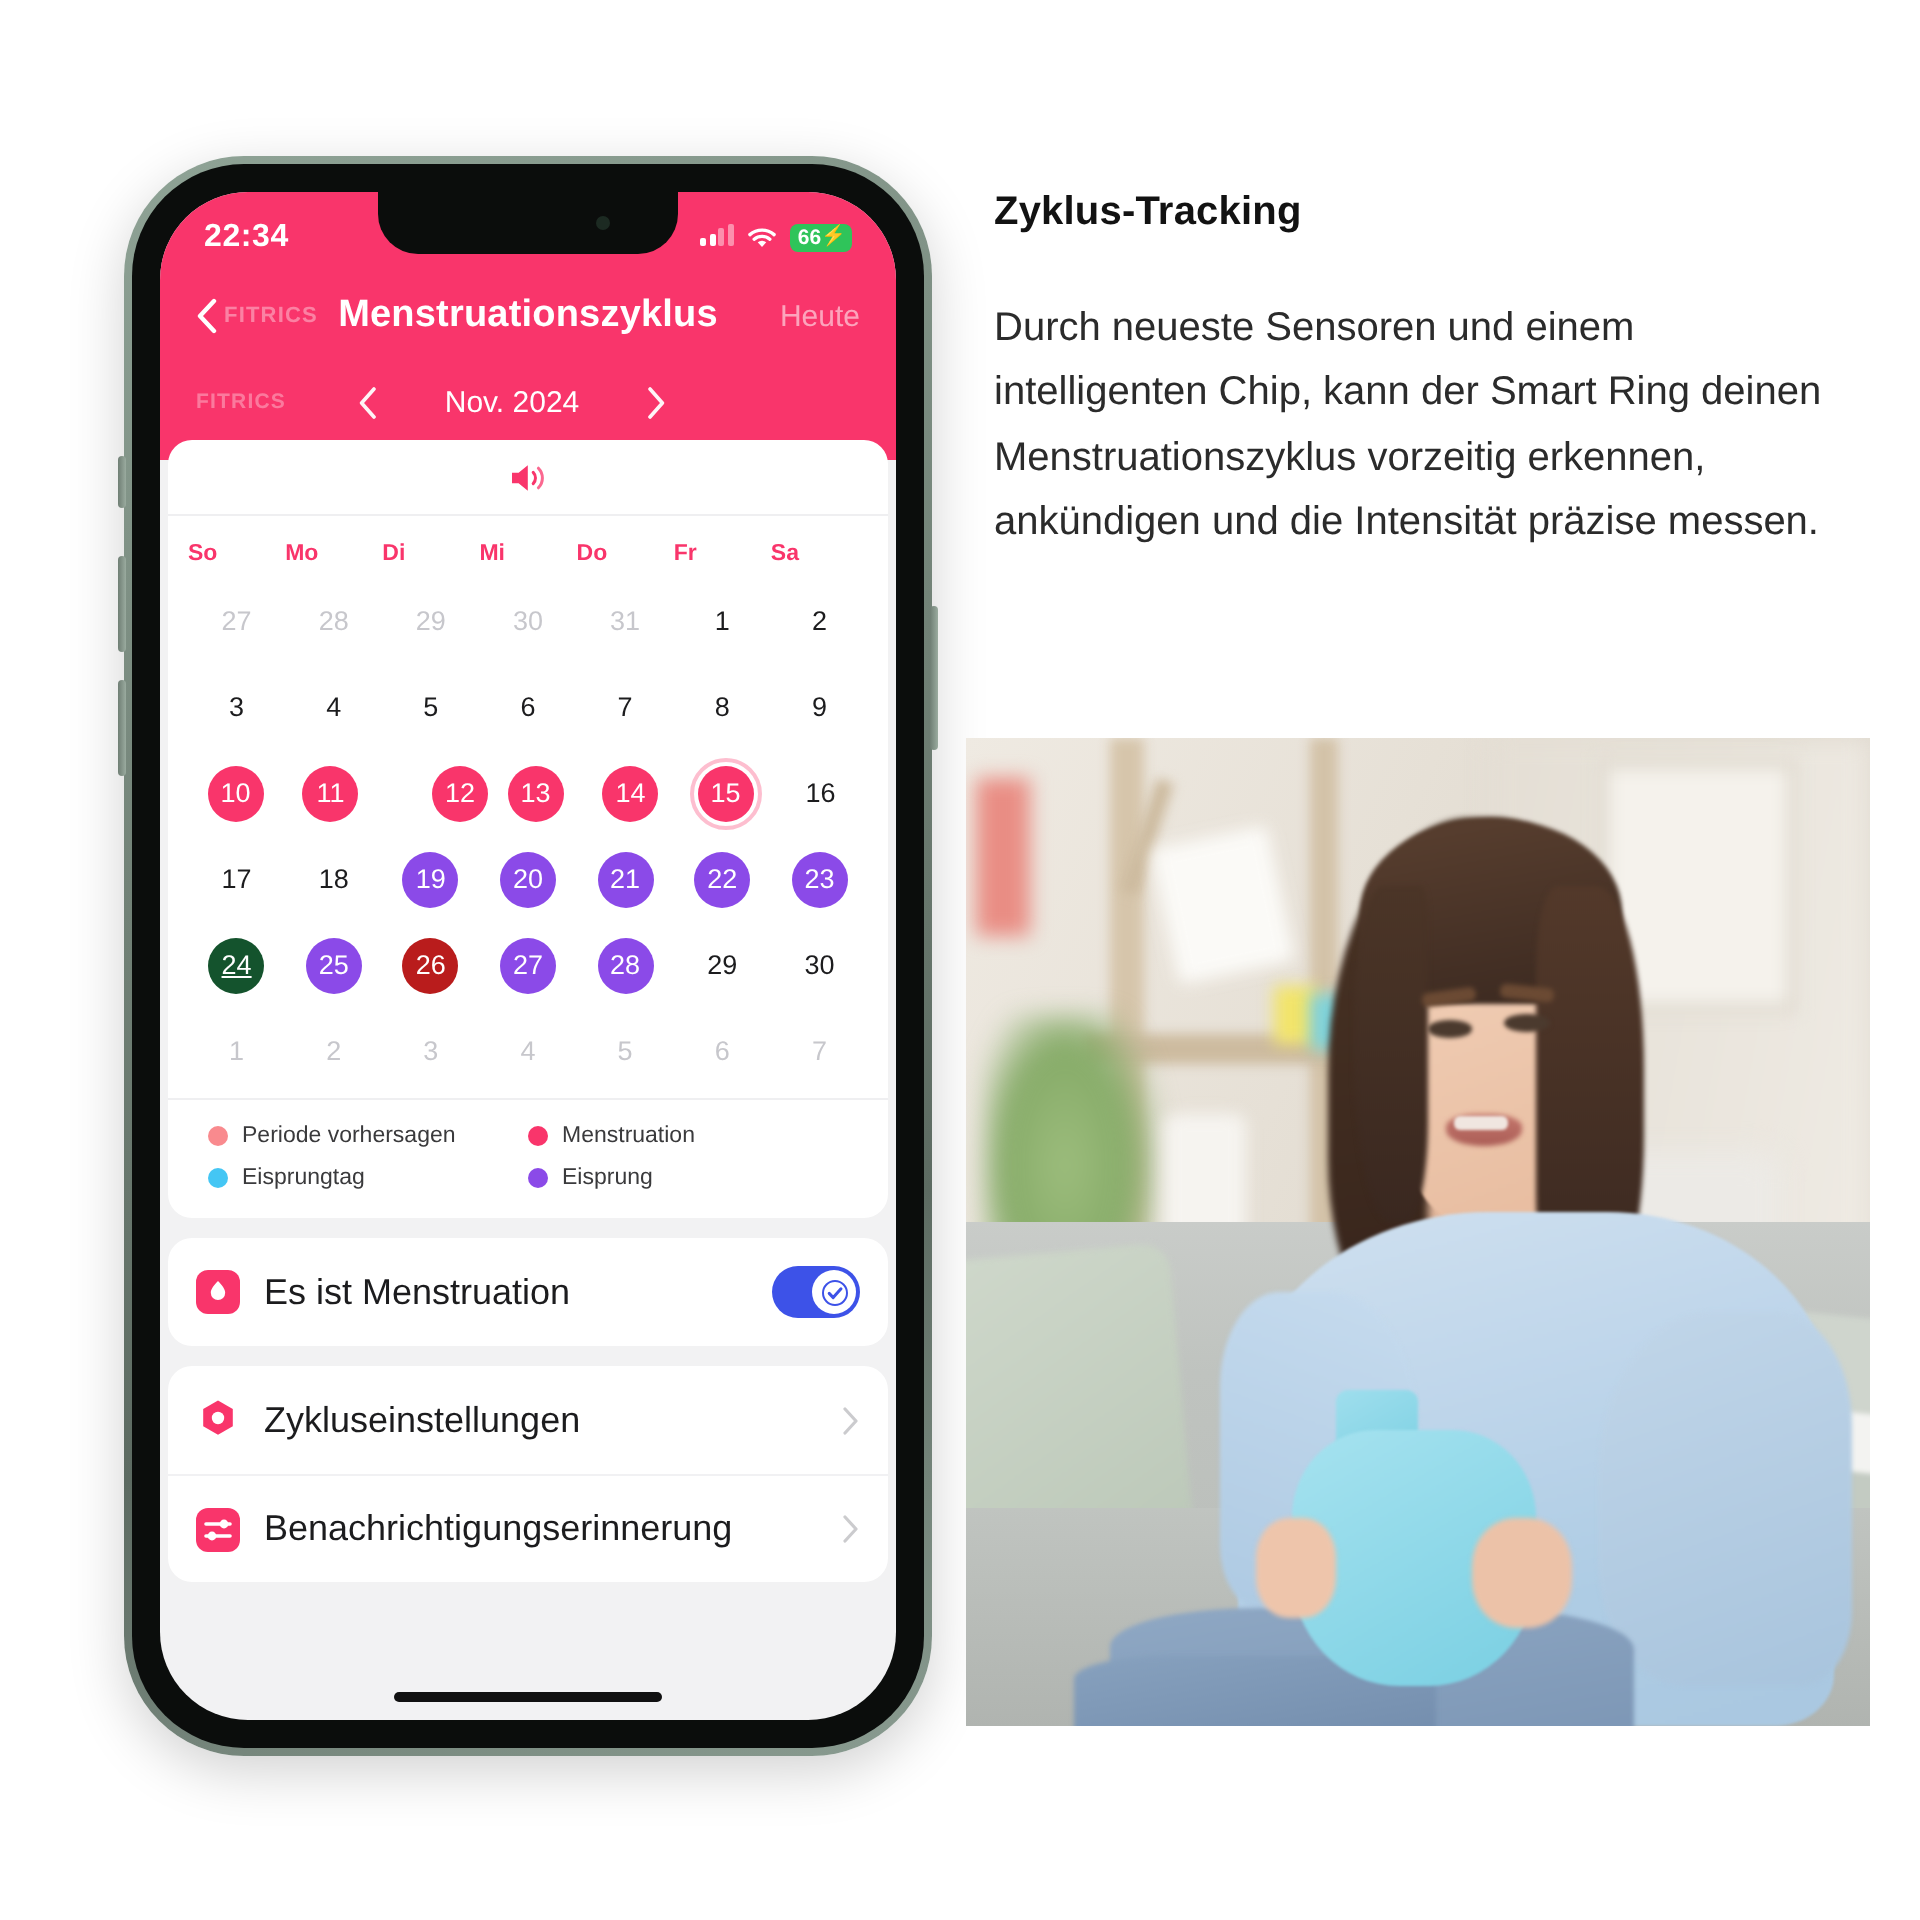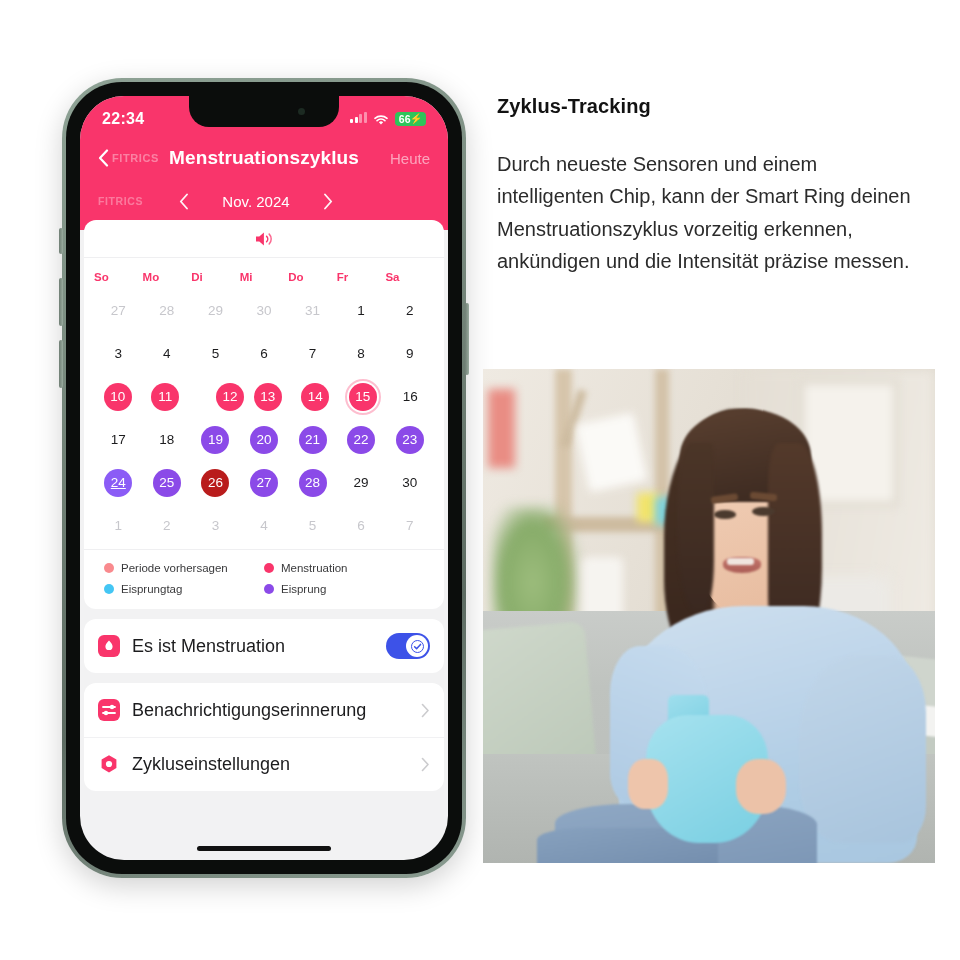--- a/index.html
+++ b/index.html
@@ -437,21 +437,21 @@
                       </div>
                       <div class="cal-cell">
                         <div class="day filled" style="background: rgb(139, 74, 232);">22</div>
                       </div>
                       <div class="cal-cell">
                         <div class="day filled" style="background: rgb(139, 74, 232);">23</div>
                       </div>
                     </div>
                     <div class="cal-row">
                       <div class="cal-cell">
-                        <div class="day filled" style="background: #8b5cf6; text-decoration: underline;">24</div>
+                        <div class="day filled" style="background: #14532d; text-decoration: underline;">24</div>
                       </div>
                       <div class="cal-cell">
                         <div class="day filled" style="background: rgb(139, 74, 232);">25</div>
                       </div>
                       <div class="cal-cell">
                         <div class="day filled" style="background: #b91c1c;">26</div>
                       </div>
                       <div class="cal-cell">
                         <div class="day filled" style="background: rgb(139, 74, 232);">27</div>
                       </div>
@@ -525,36 +525,36 @@
                       <path d="M3.6 6.7 5.6 8.8 9.5 4.4" stroke="#3d52e8" stroke-width="1.5" fill="none" stroke-linecap="round" stroke-linejoin="round"></path>
                     </svg>
                   </div>
                 </div>
               </div>
             </div>
 
             <div class="group">
               <div class="row">
                 <svg class="ic" viewBox="0 0 22 22">
+                  <path d="M11 1.2l7.4 4.3v8.6L11 18.4 3.6 14.1V5.5z" fill="#f9356b"></path>
+                  <circle cx="11" cy="10" r="3.1" fill="#fff"></circle>
+                </svg>
+                <span class="row-label">Zykluseinstellungen</span>
+                <svg class="chev-right" viewBox="0 0 9 15">
+                  <path d="M1.5 1.5 7 7.5 1.5 13.5" stroke="#8e8e93" stroke-width="1.6" fill="none" stroke-linecap="round" stroke-linejoin="round"></path>
+                </svg>
+              </div>
+              <div class="row">
+                <svg class="ic" viewBox="0 0 22 22">
                   <rect x="0" y="0" width="22" height="22" rx="6" fill="#f9356b"></rect>
                   <path d="M5 8h12M5 14h12" stroke="#fff" stroke-width="1.8" stroke-linecap="round"></path>
                   <circle cx="14" cy="8" r="2.2" fill="#fff"></circle>
                   <circle cx="8" cy="14" r="2.2" fill="#fff"></circle>
                 </svg>
                 <span class="row-label">Benachrichtigungserinnerung</span>
-                <svg class="chev-right" viewBox="0 0 9 15">
-                  <path d="M1.5 1.5 7 7.5 1.5 13.5" stroke="#8e8e93" stroke-width="1.6" fill="none" stroke-linecap="round" stroke-linejoin="round"></path>
-                </svg>
-              </div>
-              <div class="row">
-                <svg class="ic" viewBox="0 0 22 22">
-                  <path d="M11 1.2l7.4 4.3v8.6L11 18.4 3.6 14.1V5.5z" fill="#f9356b"></path>
-                  <circle cx="11" cy="10" r="3.1" fill="#fff"></circle>
-                </svg>
-                <span class="row-label">Zykluseinstellungen</span>
                 <svg class="chev-right" viewBox="0 0 9 15">
                   <path d="M1.5 1.5 7 7.5 1.5 13.5" stroke="#8e8e93" stroke-width="1.6" fill="none" stroke-linecap="round" stroke-linejoin="round"></path>
                 </svg>
               </div>
             </div>
 
           </div>
 
           <div class="home-indicator"></div>
         </div>

